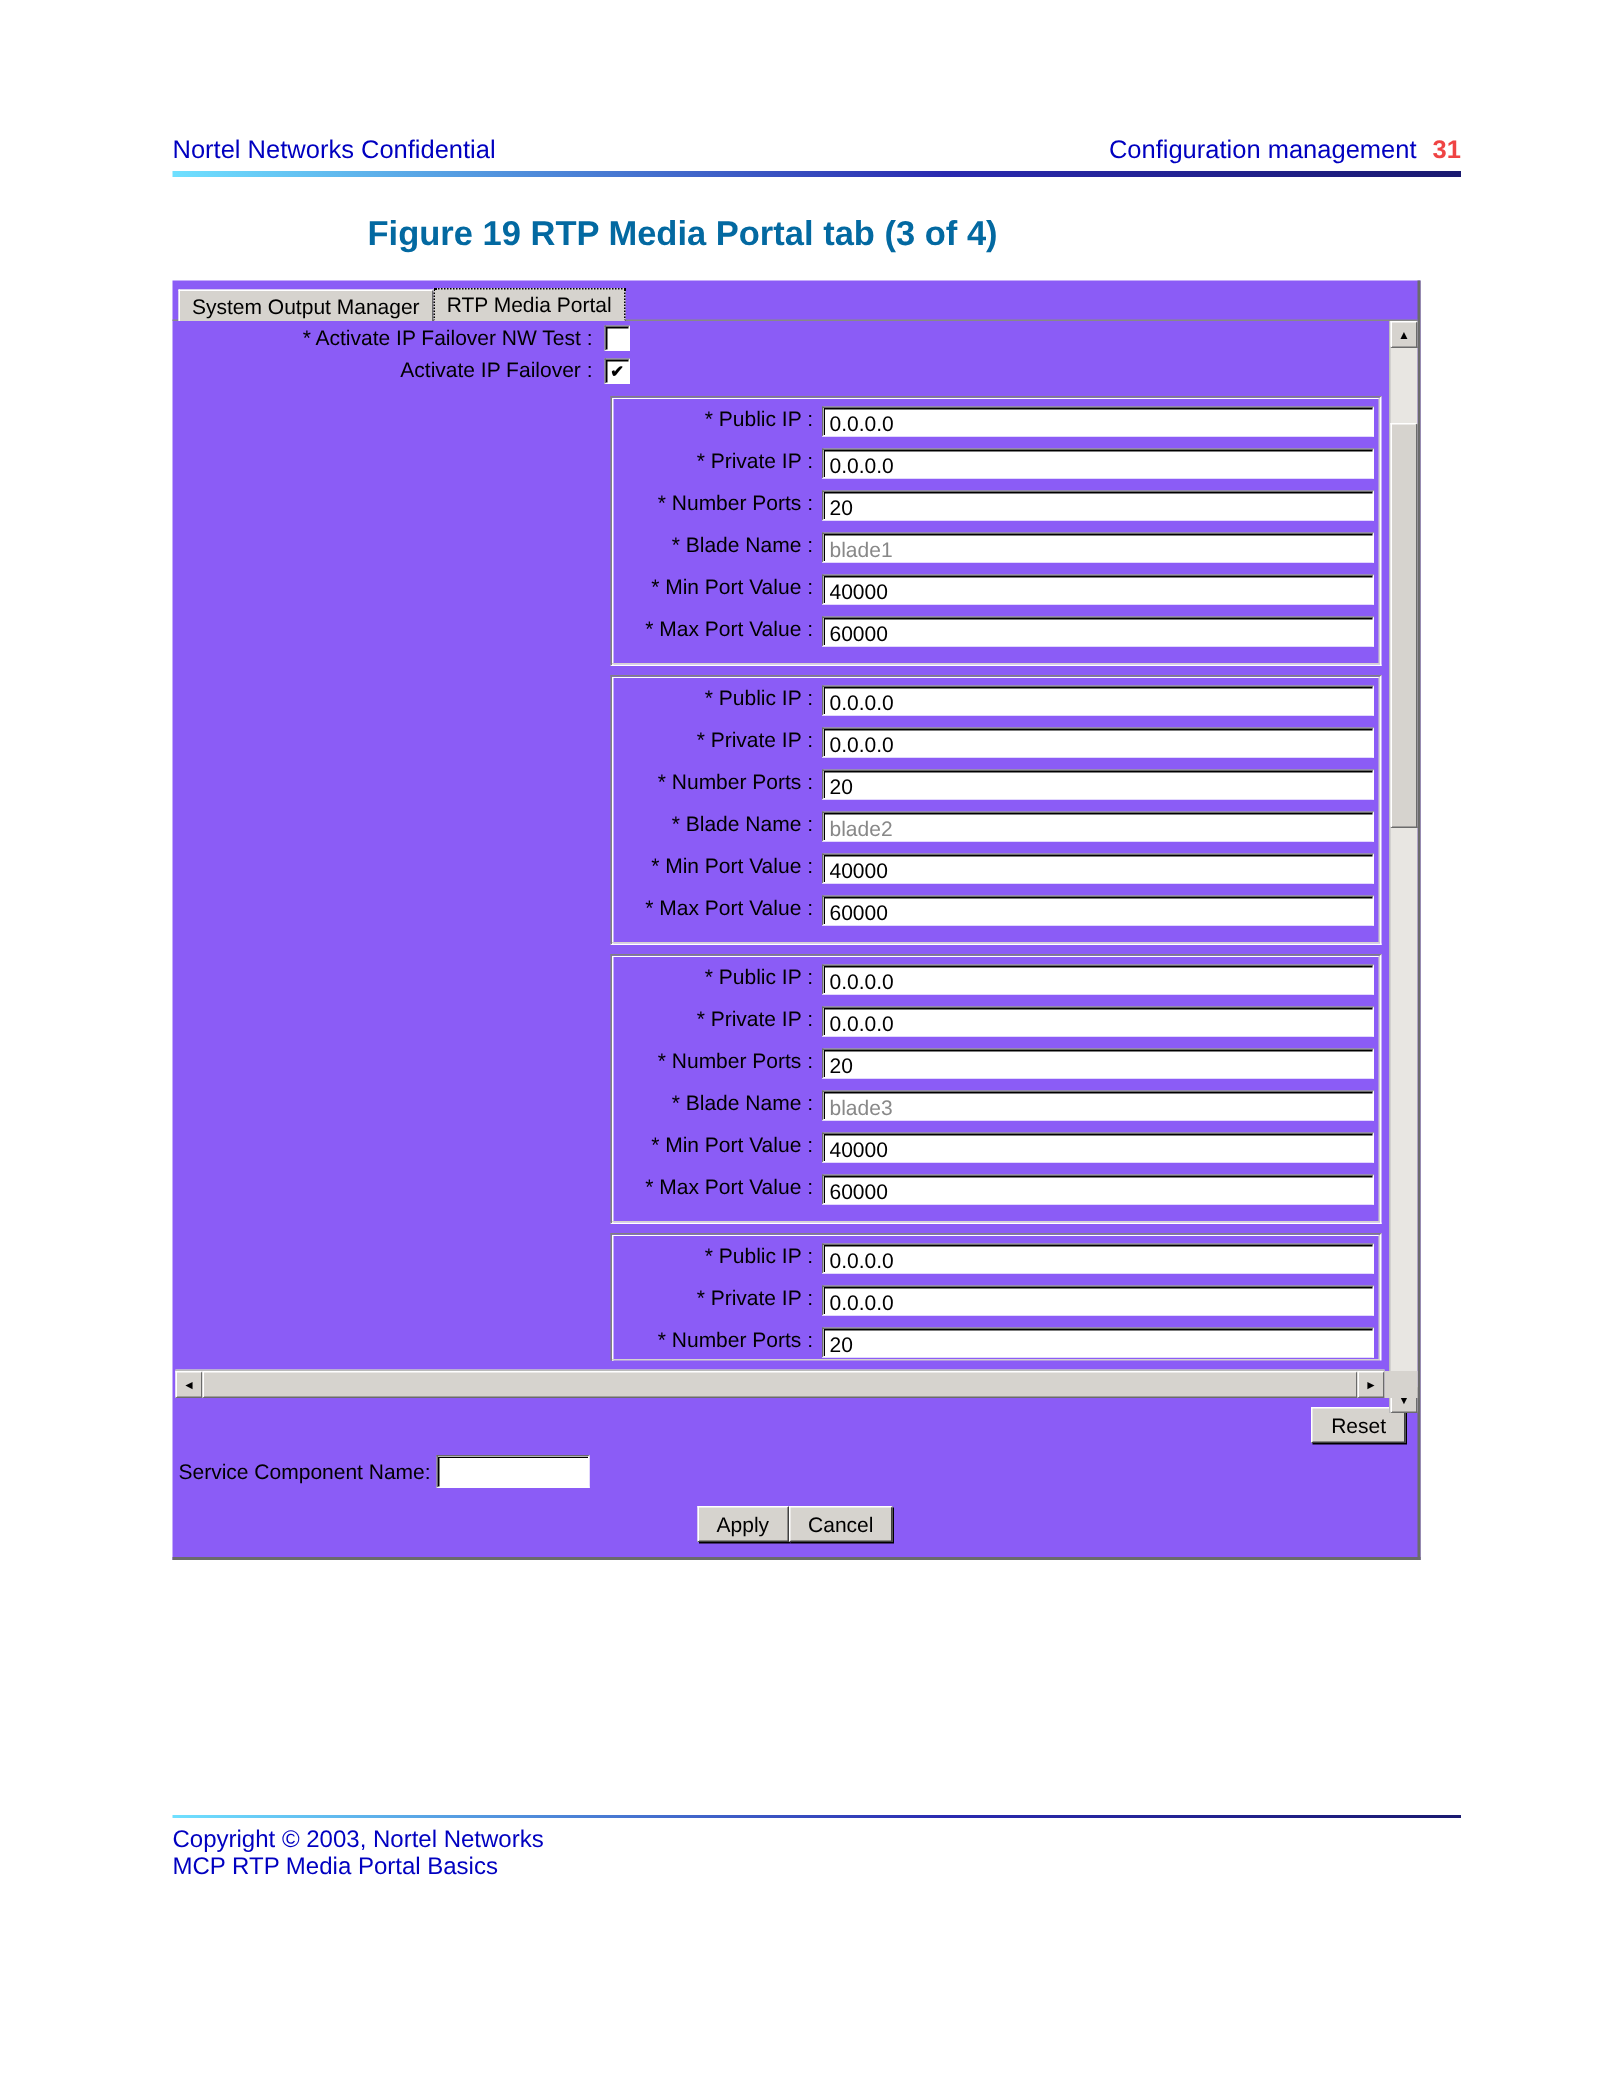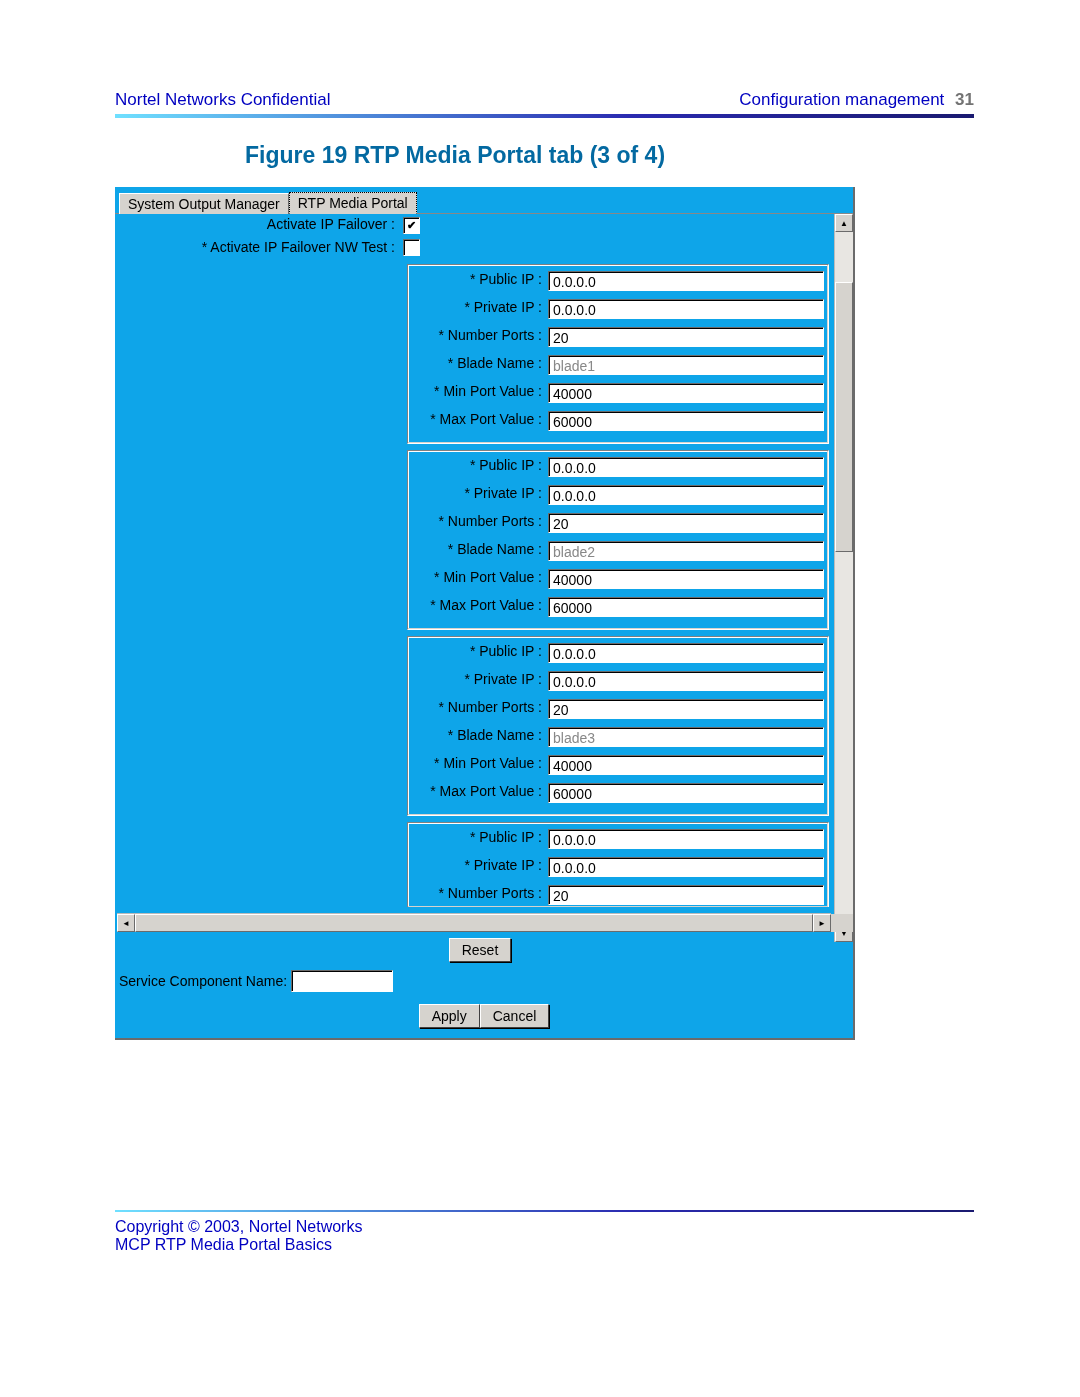--- a/index.html
+++ b/index.html
@@ -15,21 +15,21 @@
     box-sizing: border-box;
     position: relative;
   }
   .top-bar {
     display: flex;
     justify-content: space-between;
     font-size: 17px;
     color: #0000c0;
     padding-bottom: 4px;
   }
-  .top-bar .right .pg { color: #737373; font-weight: bold; margin-left: 6px;}
+  .top-bar .right .pg { color: #ef4444; font-weight: bold; margin-left: 6px;}
   .top-rule {
     height: 4px;
     background: linear-gradient(to right, #6fe0ff 0%, #2a2ab0 60%, #1a1a70 100%);
     margin-bottom: 24px;
   }
   .bottom-rule {
     height: 2px;
     background: linear-gradient(to right, #6fe0ff 0%, #2a2ab0 60%, #1a1a70 100%);
     margin-top: 170px;
     margin-bottom: 6px;
@@ -45,22 +45,22 @@
     font-size: 23px;
     font-weight: bold;
     margin: 0 0 18px 130px;
     color: #0369a1;
   }
 
   
   .screenshot {
     margin-left: 0;
     margin-right: 0;
-    width: 740px;
-    background: #0ea5e9;
+    width: 832px;
+    background: #8b5cf6;
     border-right: 2px solid #6b6b6b;
     border-bottom: 2px solid #6b6b6b;
     font-family: "MS Sans Serif", Tahoma, sans-serif;
     font-size: 14px;
     color: #000;
     box-sizing: border-box;
   }
   .tabs-row {
     display: flex;
     align-items: flex-end;
@@ -238,21 +238,21 @@
   }
   .corner {
     position: absolute;
     right: 0; bottom: 0;
     width: 22px; height: 18px;
     background: #d6d3ce;
   }
 
   .reset-row {
     display: flex;
-    justify-content: center;
+    justify-content: flex-end;
     padding: 6px 8px 8px 0;
   }
   .win-btn {
     background: #d6d3ce;
     border-top: 1px solid #fff;
     border-left: 1px solid #fff;
     border-right: 1px solid #404040;
     border-bottom: 1px solid #404040;
     box-shadow: 1px 1px 0 #000;
     padding: 3px 12px;
@@ -303,27 +303,27 @@
 
     <div class="tabs-row">
       <div class="tab">System Output Manager</div>
       <div class="tab active">RTP Media Portal</div>
     </div>
 
     <div class="scroll-outer">
       <div class="scroll-view">
 
         <div class="top-fields">
+          <div class="field-row">
+            <span class="lbl">* Activate IP Failover NW Test :</span>
+            <span class="checkbox"></span>
+          </div>
           <div class="field-row cut">
             <span class="lbl">Activate IP Failover :</span>
             <span class="checkbox">✔</span>
-          </div>
-          <div class="field-row">
-            <span class="lbl">* Activate IP Failover NW Test :</span>
-            <span class="checkbox"></span>
           </div>
         </div>
 
         <div class="blade-section">
           <div class="blade-row">
               <span class="blbl">* Public IP :</span>
               <span class="txt">0.0.0.0</span>
             </div>
           <div class="blade-row">
               <span class="blbl">* Private IP :</span>

